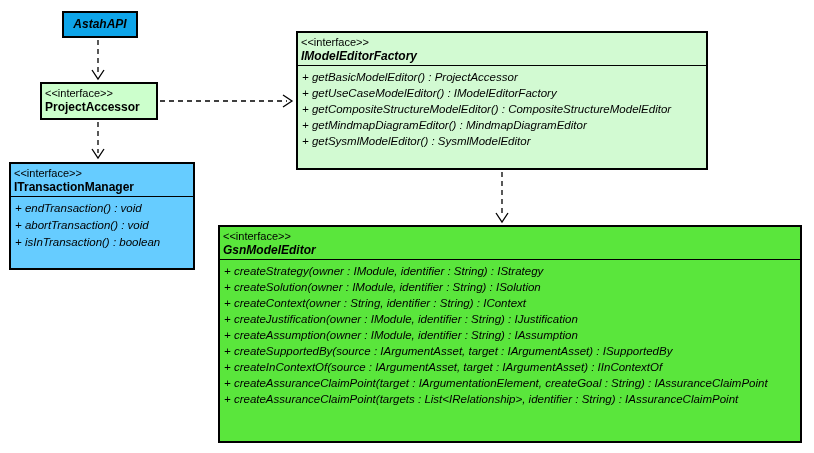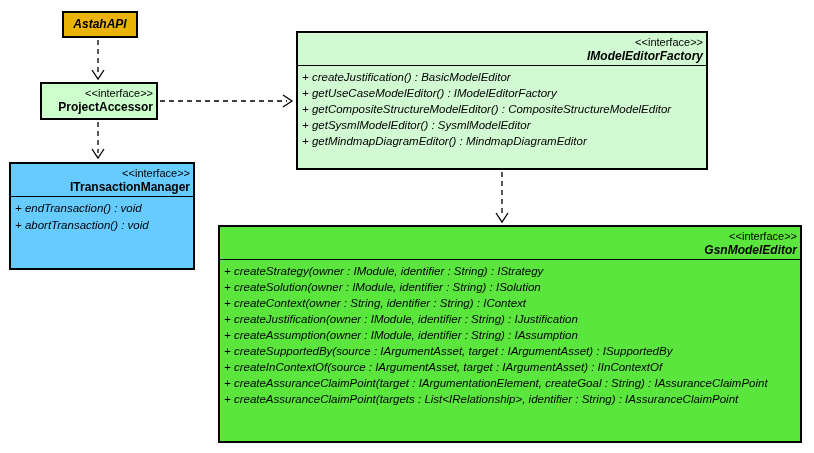--- a/index.html
+++ b/index.html
@@ -4,21 +4,21 @@
 <style>
   html,body { margin:0; padding:0; background:#ffffff; }
   .canvas {
     position:relative; width:814px; height:453px; background:#ffffff;
     font-family:"Liberation Sans", sans-serif; overflow:hidden;
   }
   .uml-class {
     position:absolute; border:2px solid #000; box-sizing:border-box;
     background:#ffffff;
   }
-  .uml-header { text-align:right; padding:2px 3px 1px 3px; }
+  .uml-header { text-align:left; padding:2px 3px 1px 3px; }
   .stereotype { font-size:11px; line-height:14px; color:#000; }
   .uml-name  { font-size:12px; font-weight:bold; line-height:15px; color:#000; }
   .italic-name .uml-name { font-style:italic; }
   .uml-methods { border-top:1px solid #000; padding:3px 4px 2px 4px; }
   .uml-method {
     font-size:11.5px; font-style:italic; line-height:16px;
     white-space:nowrap; color:#000;
   }
   .simple-class {
     display:flex; align-items:center; justify-content:center;
@@ -52,53 +52,54 @@
     <g>
       <line x1="160" y1="101" x2="287" y2="101"></line>
       <polyline points="283,95 292,101 283,107"></polyline>
     </g>
     <g>
       <line x1="502" y1="172" x2="502" y2="217"></line>
       <polyline points="496,213 502,222 508,213"></polyline>
     </g>
   </svg>
 
-  <div id="box-astah-api" class="uml-class simple-class" style="background: #eab308;">
+  <div id="box-astah-api" class="uml-class simple-class" style="background: #0ea5e9;">
     <span class="uml-name">AstahAPI</span>
   </div>
 
   <div id="box-project-accessor" class="uml-class" style="background: rgb(204, 255, 204);">
     <div class="uml-header">
       <div class="stereotype">&lt;&lt;interface&gt;&gt;</div>
       <div class="uml-name">ProjectAccessor</div>
     </div>
   </div>
 
   <div id="box-transaction-manager" class="uml-class" style="background: rgb(102, 204, 255);">
     <div class="uml-header">
       <div class="stereotype">&lt;&lt;interface&gt;&gt;</div>
       <div class="uml-name">ITransactionManager</div>
     </div>
     <div class="uml-methods">
         <div class="uml-method">+ endTransaction() : void</div>
         <div class="uml-method">+ abortTransaction() : void</div>
+        <div class="uml-method">+ isInTransaction() : boolean</div>
       </div>
   </div>
 
   <div id="box-model-editor-factory" class="uml-class italic-name" style="background: rgb(210, 250, 210);">
     <div class="uml-header">
       <div class="stereotype">&lt;&lt;interface&gt;&gt;</div>
       <div class="uml-name">IModelEditorFactory</div>
     </div>
     <div class="uml-methods">
-        <div class="uml-method">+ createJustification() : BasicModelEditor</div>
+        <div class="uml-method">+ getBasicModelEditor() : ProjectAccessor</div>
         <div class="uml-method">+ getUseCaseModelEditor() : IModelEditorFactory</div>
         <div class="uml-method">+ getCompositeStructureModelEditor() : CompositeStructureModelEditor</div>
+        <div class="uml-method">+ getMindmapDiagramEditor() : MindmapDiagramEditor</div>
         <div class="uml-method">+ getSysmlModelEditor() : SysmlModelEditor</div>
-        <div class="uml-method">+ getMindmapDiagramEditor() : MindmapDiagramEditor</div>
       </div>
   </div>
 
   <div id="box-gsn-model-editor" class="uml-class italic-name" style="background: rgb(90, 230, 60);">
     <div class="uml-header">
       <div class="stereotype">&lt;&lt;interface&gt;&gt;</div>
       <div class="uml-name">GsnModelEditor</div>
     </div>
     <div class="uml-methods">
         <div class="uml-method">+ createStrategy(owner : IModule, identifier : String) : IStrategy</div>

